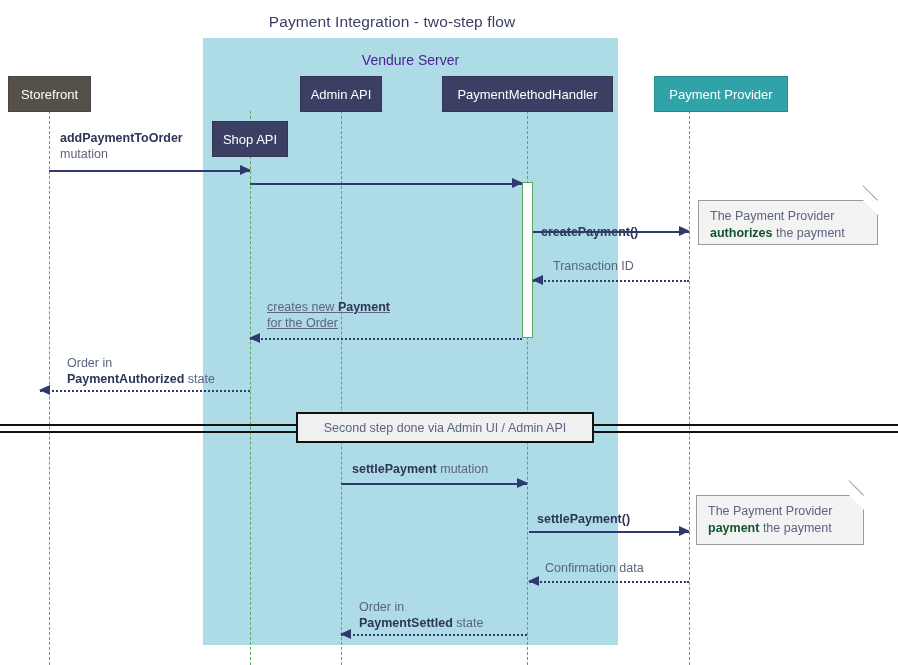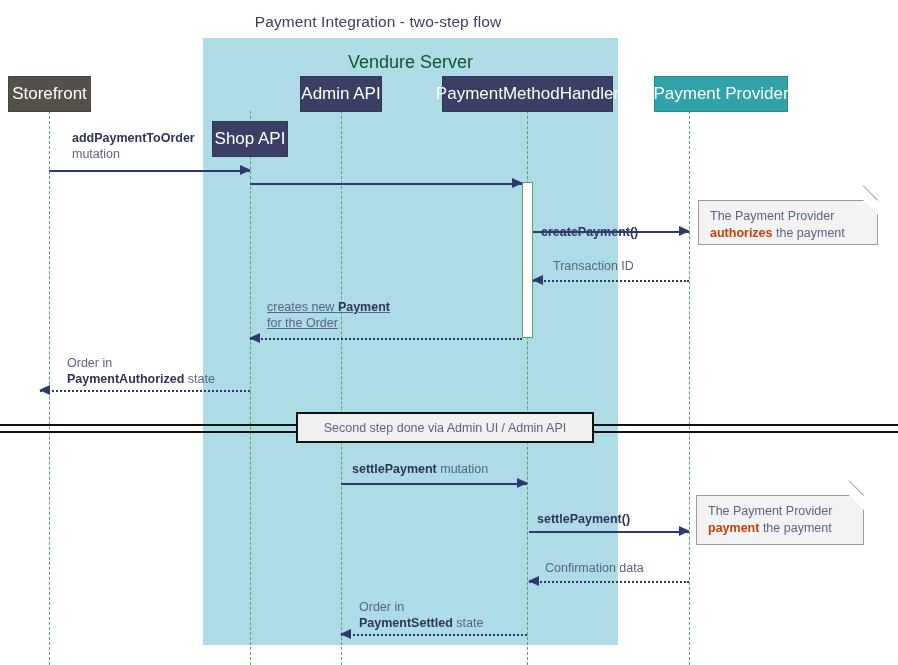--- a/index.html
+++ b/index.html
@@ -21,51 +21,52 @@
   
   .diagram-title {
     position: absolute;
     left: 0;
     top: 13px;
     width: 756px;
     text-align: center;
     font-size: 15.5px;
     color: #3a3f63;
     letter-spacing: 0.1px;
+    padding-left: 14px;
   }
 
   
   .group-box {
     position: absolute;
     background: #addbe6;
   }
   .group-label {
     position: absolute;
     text-align: center;
-    font-size: 18px;
-    color: #14532d;
+    font-size: 14px;
+    color: #4c1d95;
   }
 
   
   .lifeline {
     position: absolute;
     width: 0;
     border-left: 1px dashed #5fa55f;
   }
 
   
   .participant {
     position: absolute;
     box-sizing: border-box;
     height: 36px;
     display: flex;
     align-items: center;
     justify-content: center;
     color: #ffffff;
-    font-size: 17px;
+    font-size: 13px;
     white-space: nowrap;
     border: 1px solid rgba(0,0,0,0.15);
   }
   .p-storefront { background: #555049; }
   .p-dark       { background: #3b3f63; }
   .p-teal       { background: #30a3a8; }
 
   
   .activation {
     position: absolute;
@@ -131,21 +132,21 @@
     position: absolute;
     box-sizing: border-box;
     background: #f3f3f3;
     border: 1px solid #9b9b9b;
     font-size: 12.5px;
     line-height: 17px;
     color: #5b6480;
     padding: 7px 10px 6px 11px;
     white-space: nowrap;
   }
-  .note b { color: #c2410c; font-weight: bold; }
+  .note b { color: #14532d; font-weight: bold; }
   .note .fold-diag {
     position: absolute;
     right: -1px;
     top: -1px;
     width: 0;
     height: 0;
     border-top: 15px solid #ffffff;
     border-left: 15px solid transparent;
   }
   .note .fold-line {
@@ -211,21 +212,21 @@
   <div class="participant p-dark" style="left:442px; top:76px; width:171px;">
     <span>PaymentMethodHandler</span>
   </div>
 
   <div class="participant p-teal" style="left:654px; top:76px; width:134px;">
     <span>Payment Provider</span>
   </div>
 
   <div class="activation" style="left:522px; top:182px; height:156px;"></div>
 
-  <div class="msg-label" style="left:72px; top:130px;">
+  <div class="msg-label" style="left:60px; top:130px;">
     <b>addPaymentToOrder</b><br>
     <span>mutation</span>
   </div>
   <div class="msg" style="left:49px; top:170px; width:201px;">
     <div class="line"></div>
     <div class="arrowhead right"></div>
   </div>
 
   <div class="msg" style="left:250px; top:183px; width:272px;">
     <div class="line"></div>

